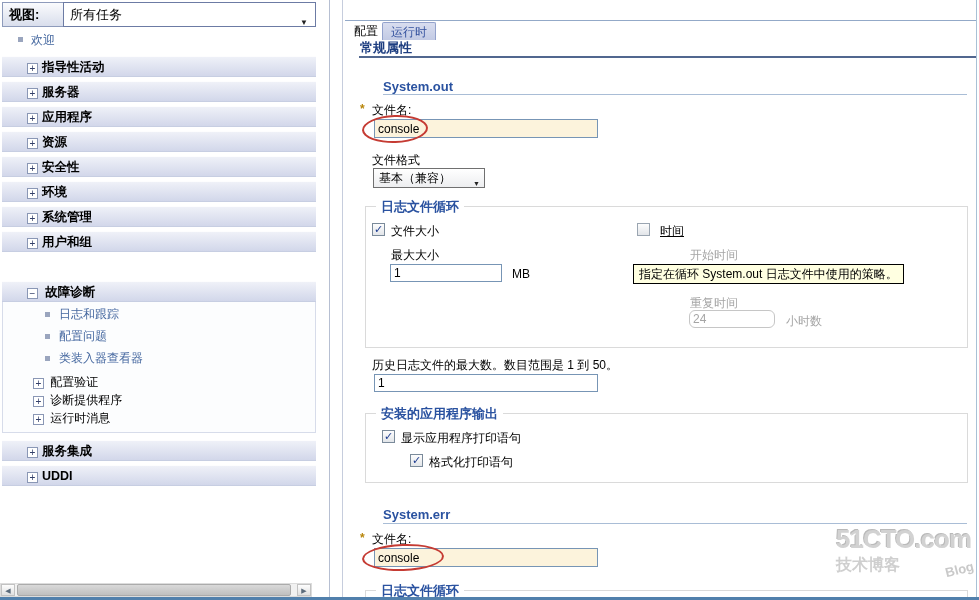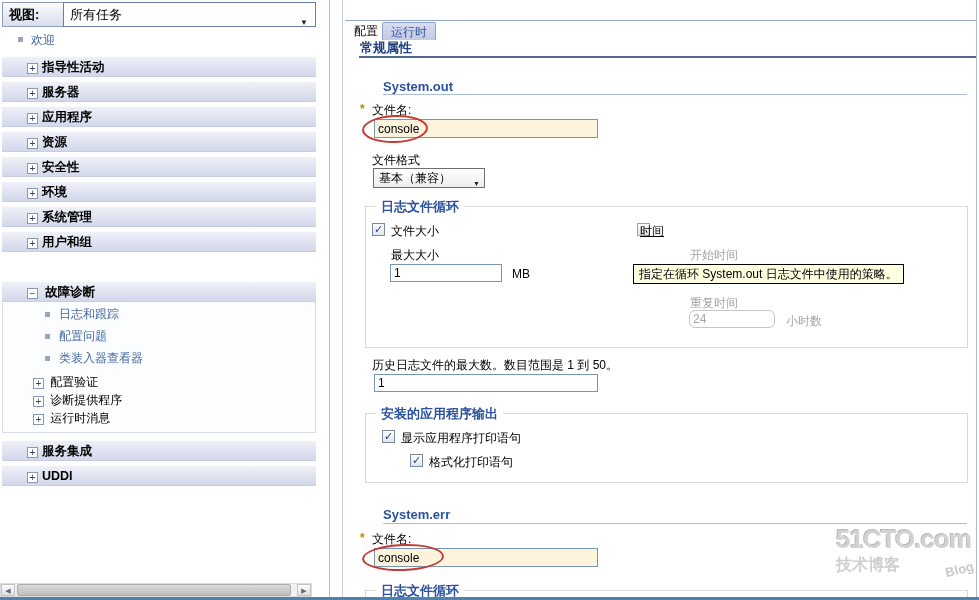--- a/index.html
+++ b/index.html
@@ -188,21 +188,21 @@
 
     <div class="fieldset" style="left:20px; top:206px; width:603px; height:142px;">
       <span class="legend">日志文件循环</span>
       <span class="cb" style="left:6px; top:16px;"><span>✓</span></span>
       <span class="abs flabel" style="left:25px; top:16px;">文件大小</span>
       <span class="abs flabel" style="left:25px; top:40px;">最大大小</span>
       <input class="tinput" style="left: 24px; top: 57px; width: 112px; height: 18px;" value="1">
       <span class="abs flabel" style="left:146px; top:60px;">MB</span>
 
       <span class="cb unchecked" style="left:271px; top:16px;"></span>
-      <span class="abs flabel" style="left:274px; top:16px;text-decoration:underline;">时间</span>
+      <span class="abs flabel" style="left:294px; top:16px;text-decoration:underline;">时间</span>
       <span class="abs flabel gray" style="left:324px; top:40px;">开始时间</span>
       <span class="abs flabel gray" style="left:324px; top:88px;">重复时间</span>
       <input class="tinput ghost" style="left: 323px; top: 103px; width: 86px; height: 18px;" value="24">
       <span class="abs flabel gray" style="left:420px; top:106px;">小时数</span>
     </div>
 
     <div class="abs" id="tooltip">指定在循环 System.out 日志文件中使用的策略。</div>
 
     <span class="abs flabel" style="left:27px; top:357px;">历史日志文件的最大数。数目范围是 1 到 50。</span>
     <input class="tinput" style="left: 29px; top: 374px; width: 224px; height: 18px;" value="1">

